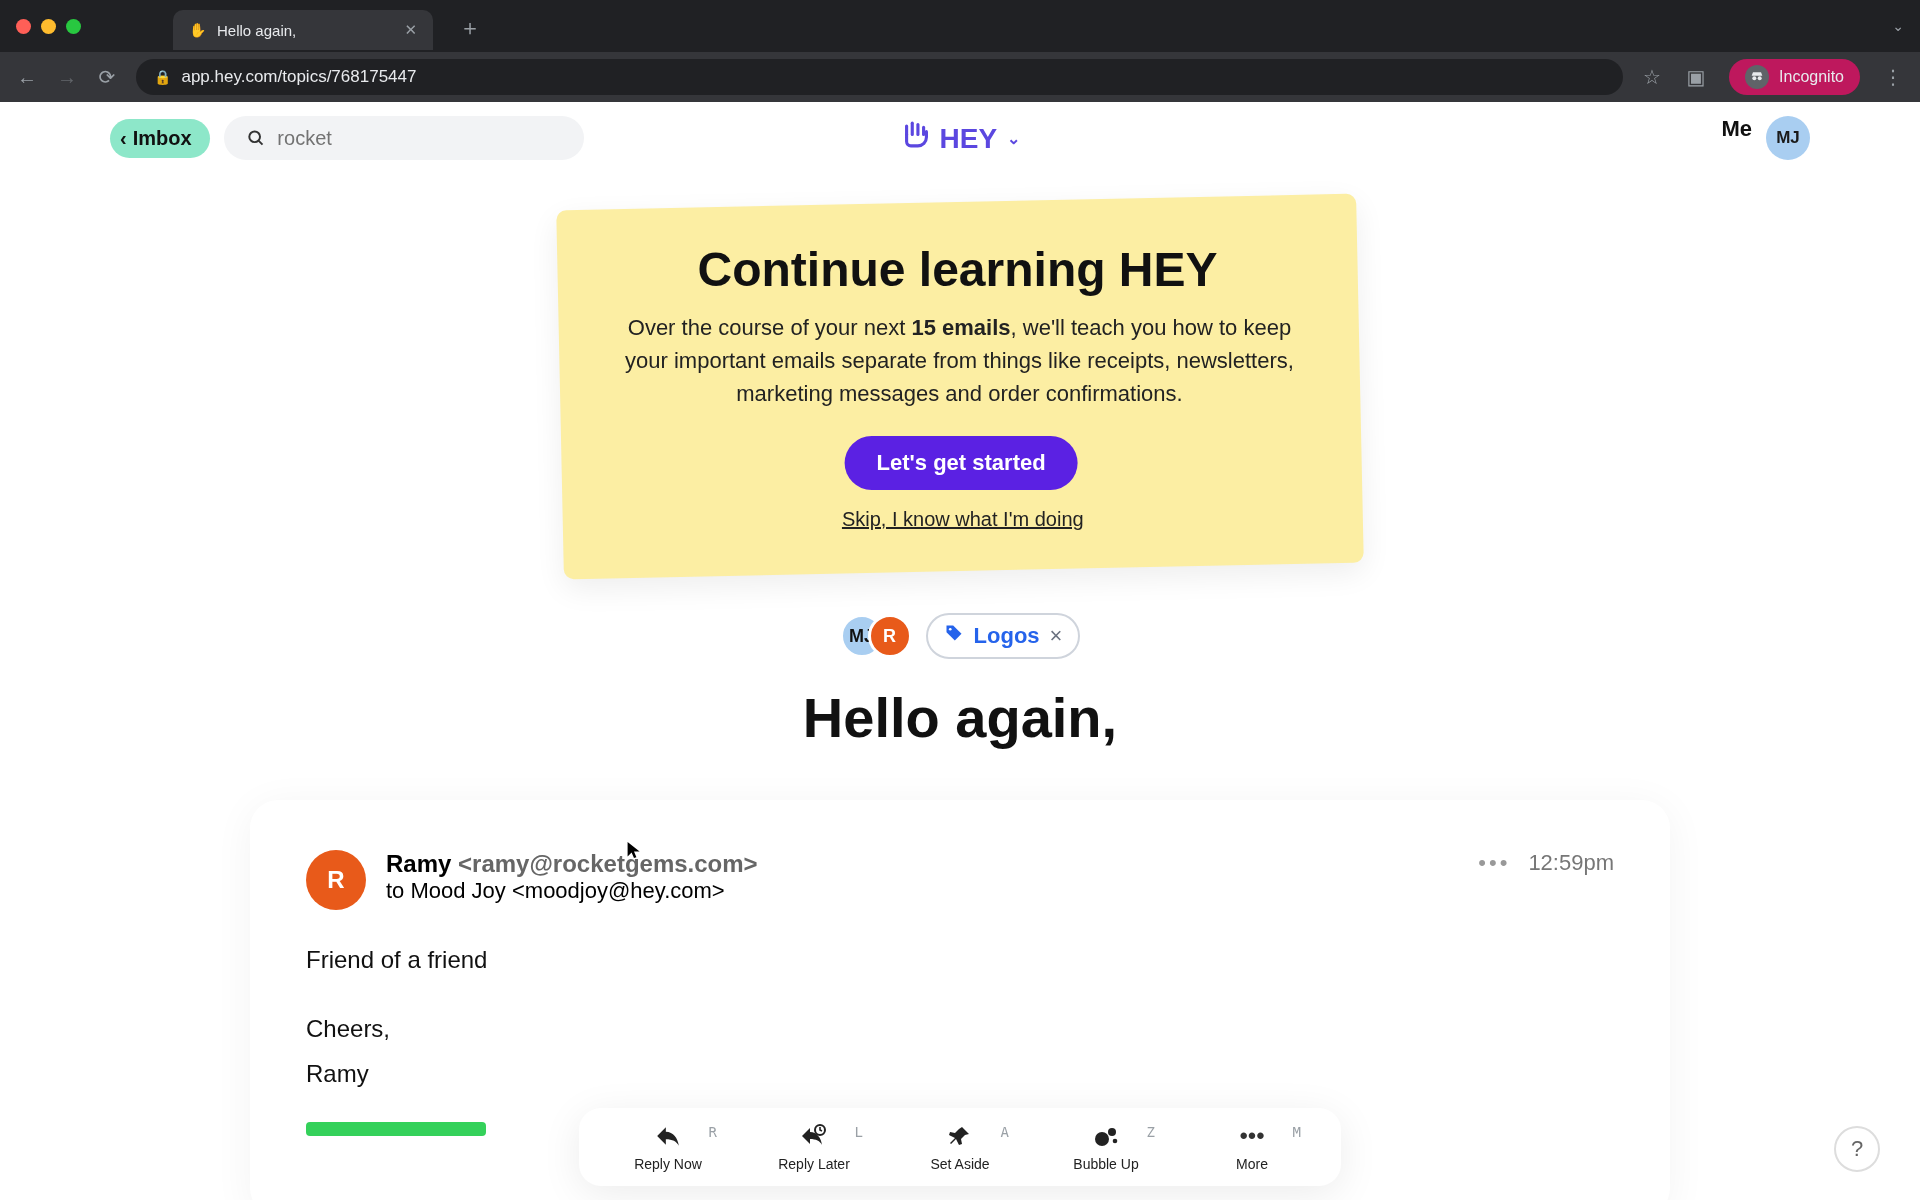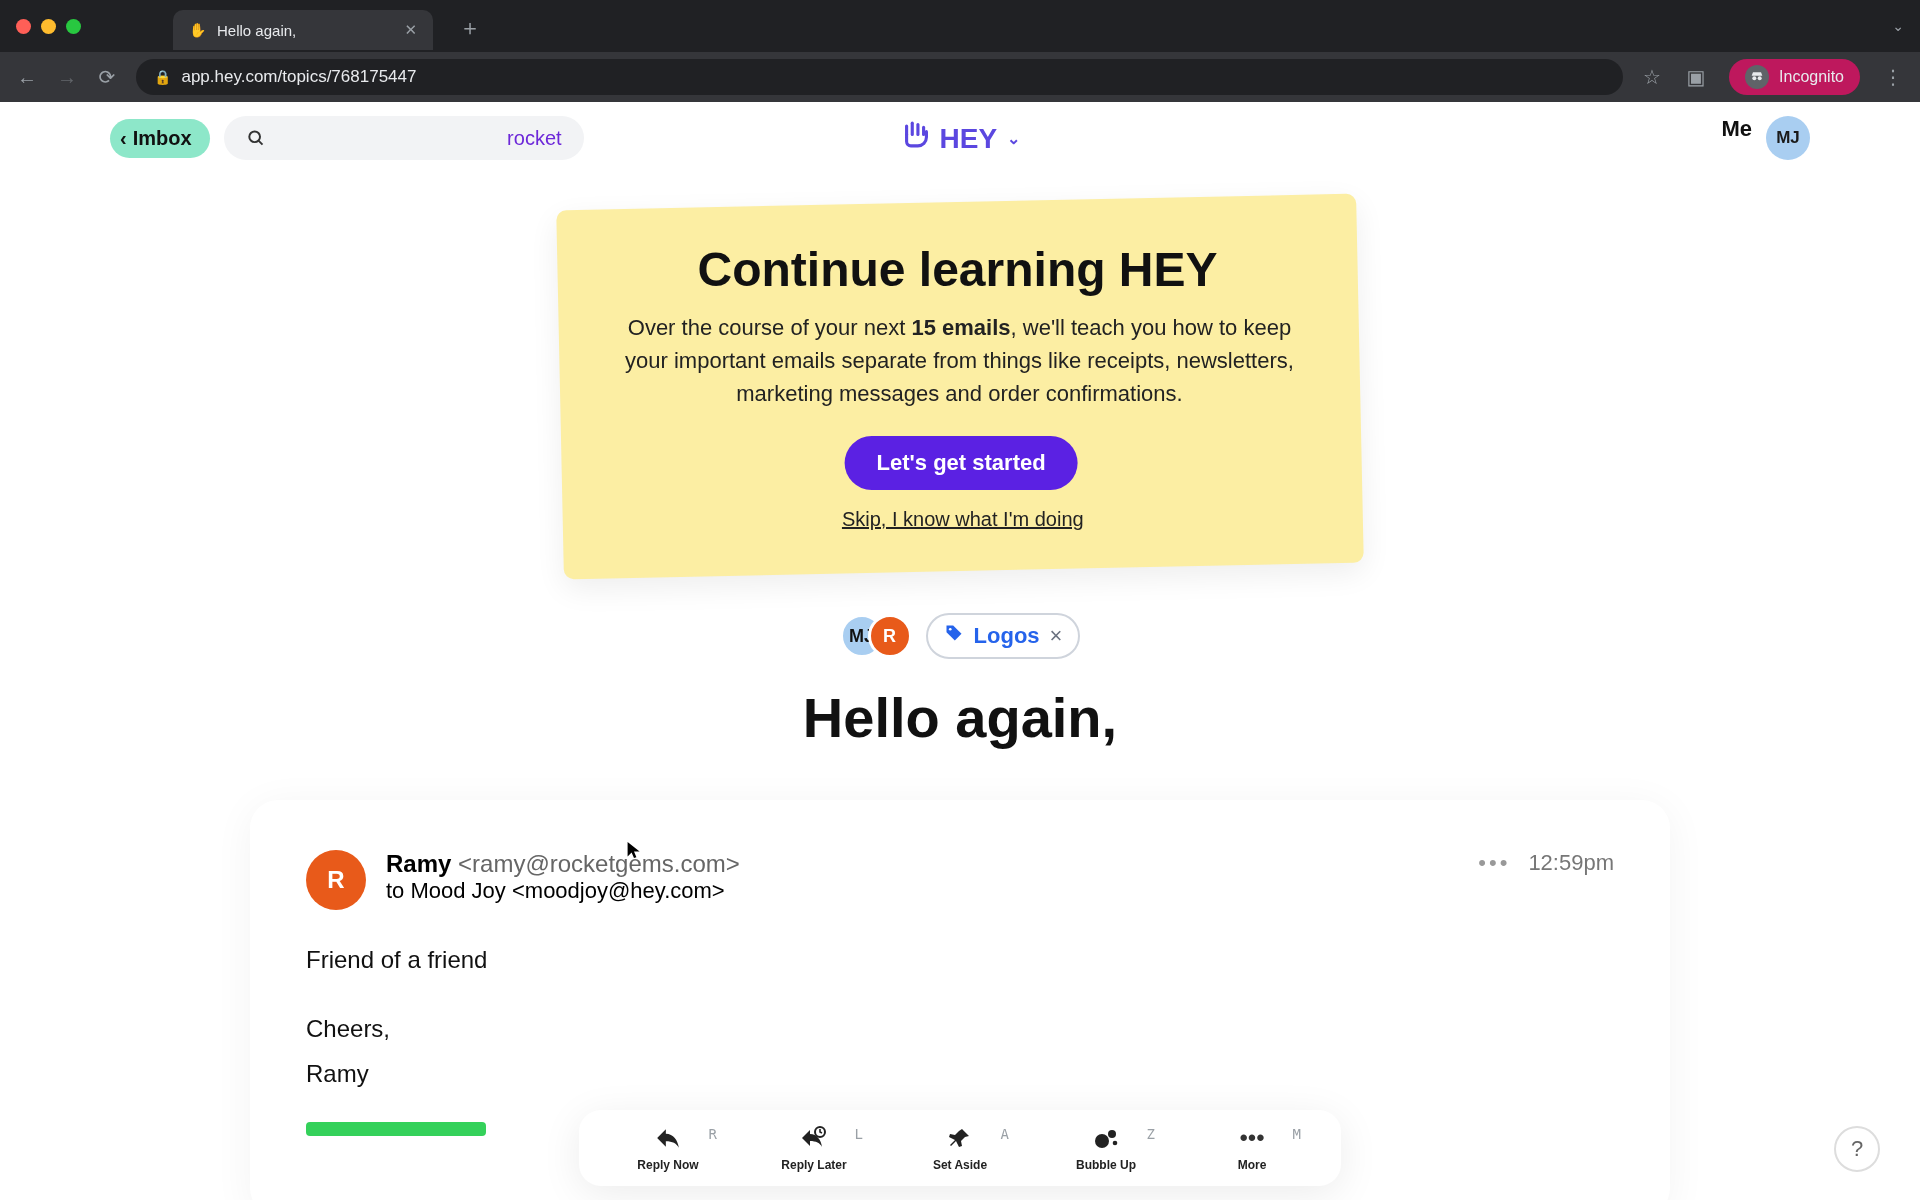--- a/index.html
+++ b/index.html
@@ -91,21 +91,21 @@
 
   .search-wrap {
     display:flex;align-items:center;gap:12px;
     background:#f2f3f5; border-radius:999px;
     padding:8px 22px; margin-left:14px;
     width:360px; height:44px;
   }
   .search-wrap svg { width:22px;height:22px; }
   .search-wrap input {
     border:none;background:transparent;outline:none;
-    font-size:20px;color:#6d28d9;width:100%;text-align:right;
+    font-size:20px;color:#737373;width:100%;
   }
 
   .brand {
     position:absolute; left:50%; top:50%; transform:translate(-50%,-50%);
     display:flex;align-items:center;gap:6px;
     color:#5b47e0; font-weight:800; font-size:28px; cursor:pointer;
   }
   .brand .wave { font-size:30px; }
   .brand .caret { color:#5b47e0; font-size:16px; margin-left:4px; }
 
@@ -166,21 +166,21 @@
     padding:50px 56px 80px; position:relative;
   }
   .msg-head { display:flex; align-items:flex-start; gap:20px; }
   .msg-avatar {
     width:60px;height:60px;border-radius:50%;
     background:#e85a1a;color:#fff;font-weight:700;font-size:24px;
     display:flex;align-items:center;justify-content:center;
   }
   .from-block .from-line { font-size:24px; }
   .from-block .from-line b { font-weight:800; }
-  .from-block .from-line .addr-txt { color:#666; font-weight:400; }
+  .from-block .from-line .addr-txt { color:#666; font-weight:700; }
   .from-block .to-line { font-size:22px; color:#000000; margin-top:0; }
   .msg-meta { margin-left:auto; display:flex;align-items:center;gap:18px; color:#777; font-size:22px; }
   .dots { letter-spacing:3px; cursor:pointer; color:#999; }
 
   .msg-body { margin-top:30px; font-size:24px; color:#111; line-height:1.7; }
   .msg-body p { margin-bottom:28px; }
 
   .attach-stub {
     width:180px;height:14px;background:#34d15a;border-radius:4px;margin-top:20px;
   }
@@ -190,21 +190,21 @@
     position:fixed; left:50%; transform:translateX(-50%);
     bottom:14px; background:#fff;
     border-radius:22px; box-shadow:0 8px 40px rgba(0,0,0,.08);
     display:flex; gap:36px; padding:14px 34px;
   }
   .action {
     display:flex;flex-direction:column;align-items:center;justify-content:center;
     width:110px; cursor:pointer; position:relative;
   }
   .action .ic { font-size:24px;color:#333;height:28px;display:flex;align-items:center;justify-content:center; }
-  .action .lbl { font-size:12px; font-weight:700; color:#222; margin-top:6px; }
+  .action .lbl { font-size:14px; font-weight:400; color:#222; margin-top:6px; }
   .action .kb { position:absolute; top:2px; right:6px; font-size:14px; color:#9aa0a6; font-family:monospace; }
 
   .help-fab {
     position:fixed; right:40px; bottom:28px;
     width:46px;height:46px;border-radius:50%;
     border:2px solid #ddd; background:#fff;
     display:flex;align-items:center;justify-content:center;
     font-size:22px;color:#666;cursor:pointer;
   }
 

